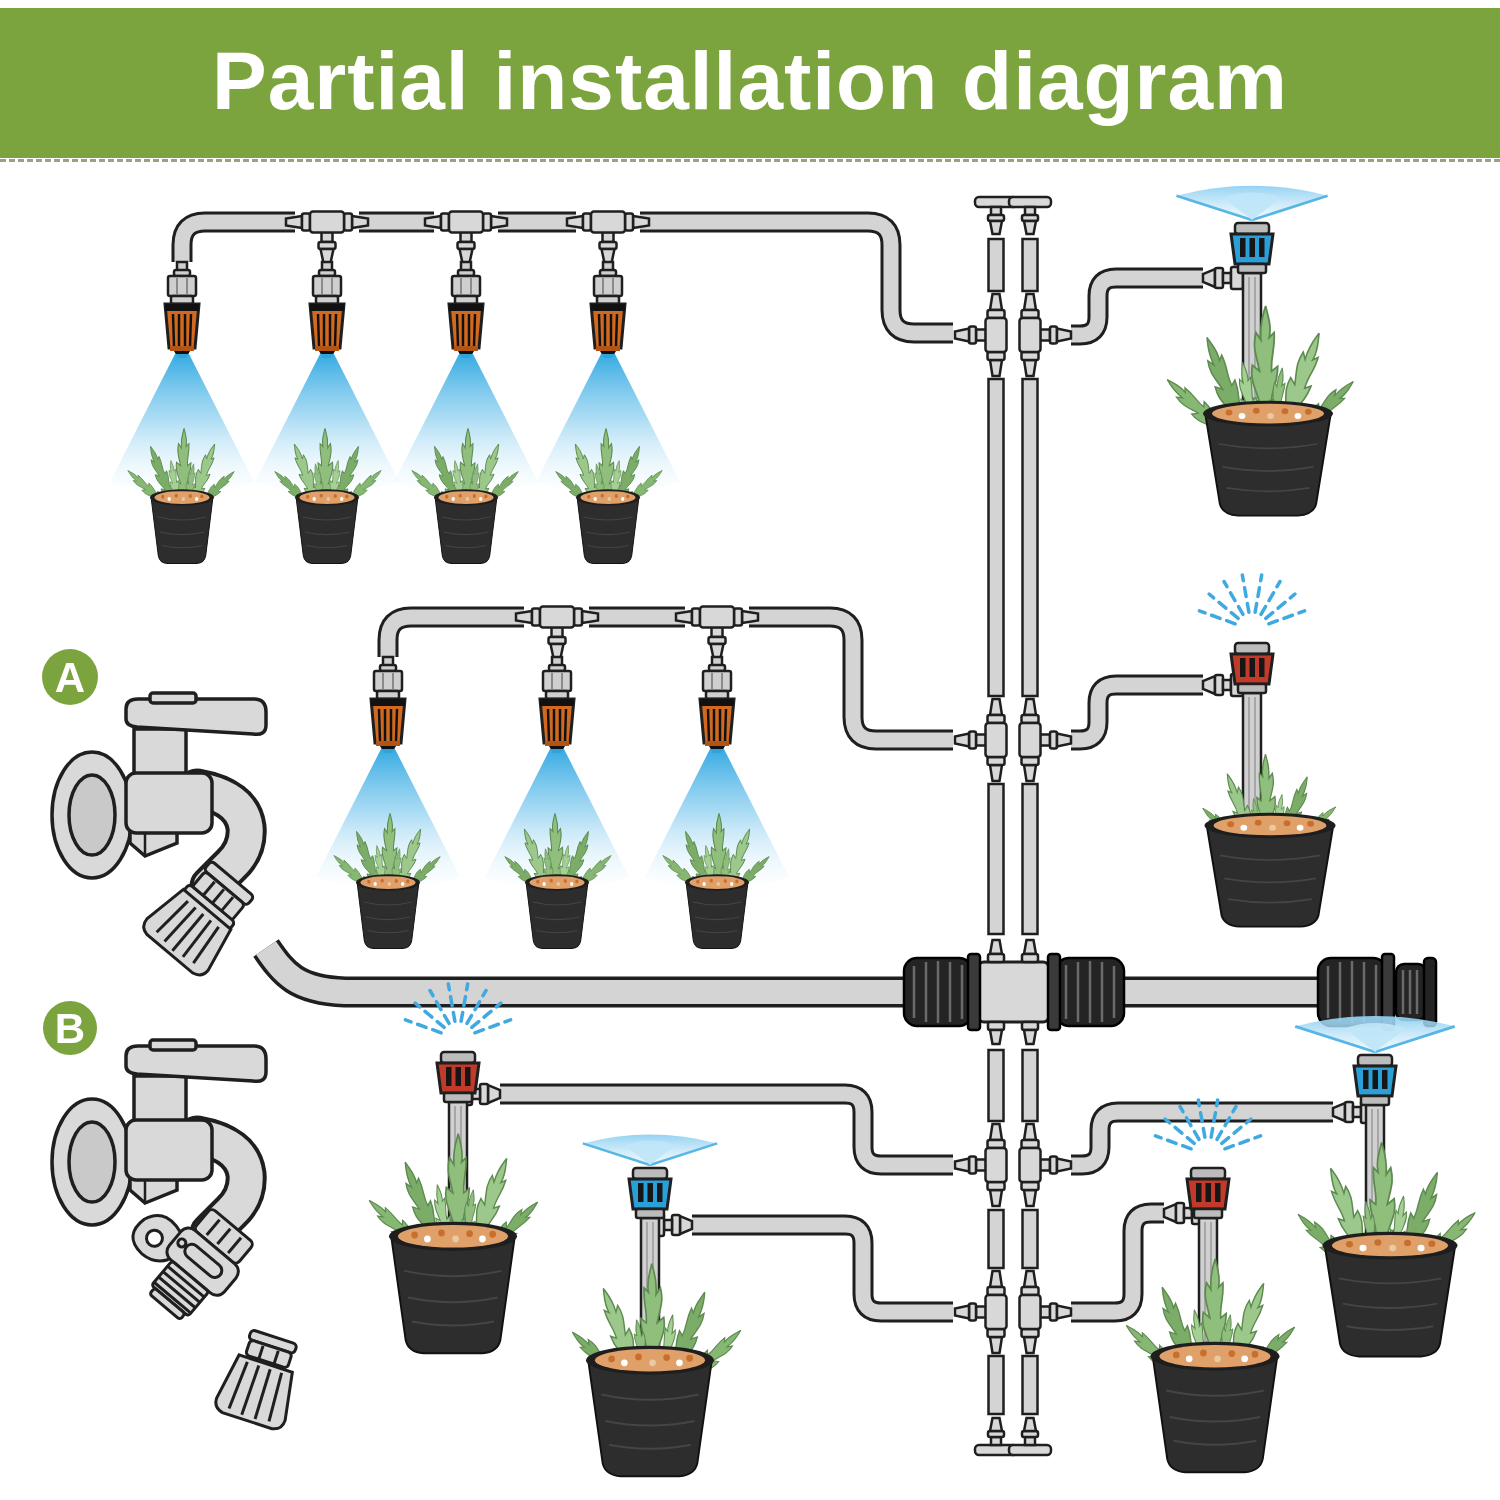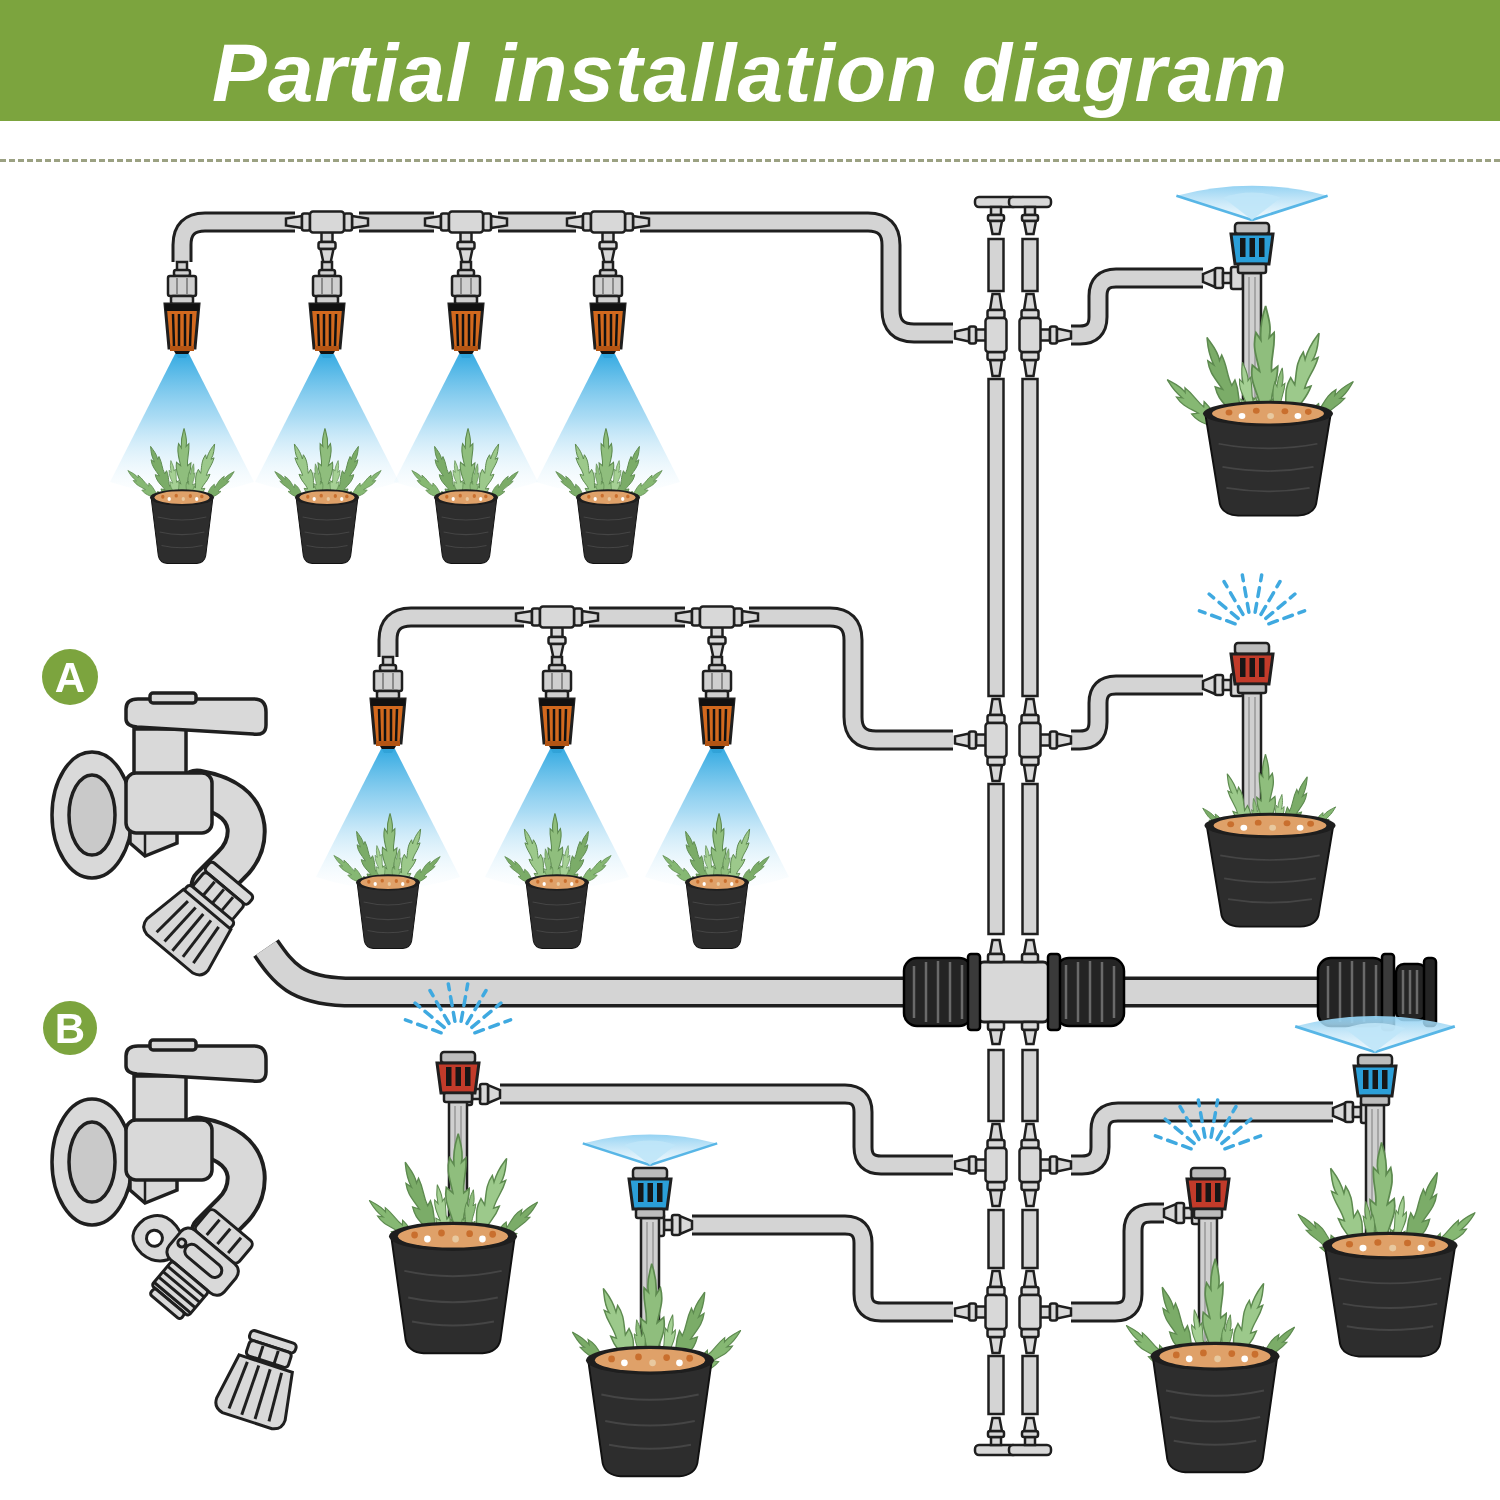--- a/index.html
+++ b/index.html
@@ -1,18 +1,18 @@
 <!DOCTYPE html>
 <html><head>
 <meta charset="utf-8">
 <style>
   html,body{margin:0;padding:0;background:#ffffff;}
   .page{position:relative;width:1500px;height:1500px;background:#fff;overflow:hidden;
         font-family:"Liberation Sans",sans-serif;}
-  .banner{position:absolute;top:0;left:0;width:100%;height:121px;background:#7CA43E;font-style:italic;}
+  .banner{position:absolute;top:8px;left:0;width:100%;height:150px;background:#7CA43E;}
   .banner h1{margin:0;line-height:146px;text-align:center;color:#fff;font-size:82px;
              font-weight:700;letter-spacing:1px;}
   .divider{position:absolute;top:159px;left:0;width:100%;border-top:3px dashed #9BA182;}
   svg{position:absolute;top:0;left:0;}
 </style>
 </head>
 <body>
 
 <div class="page">
   <svg id="scene" width="1500" height="1500" viewBox="0 0 1500 1500">

